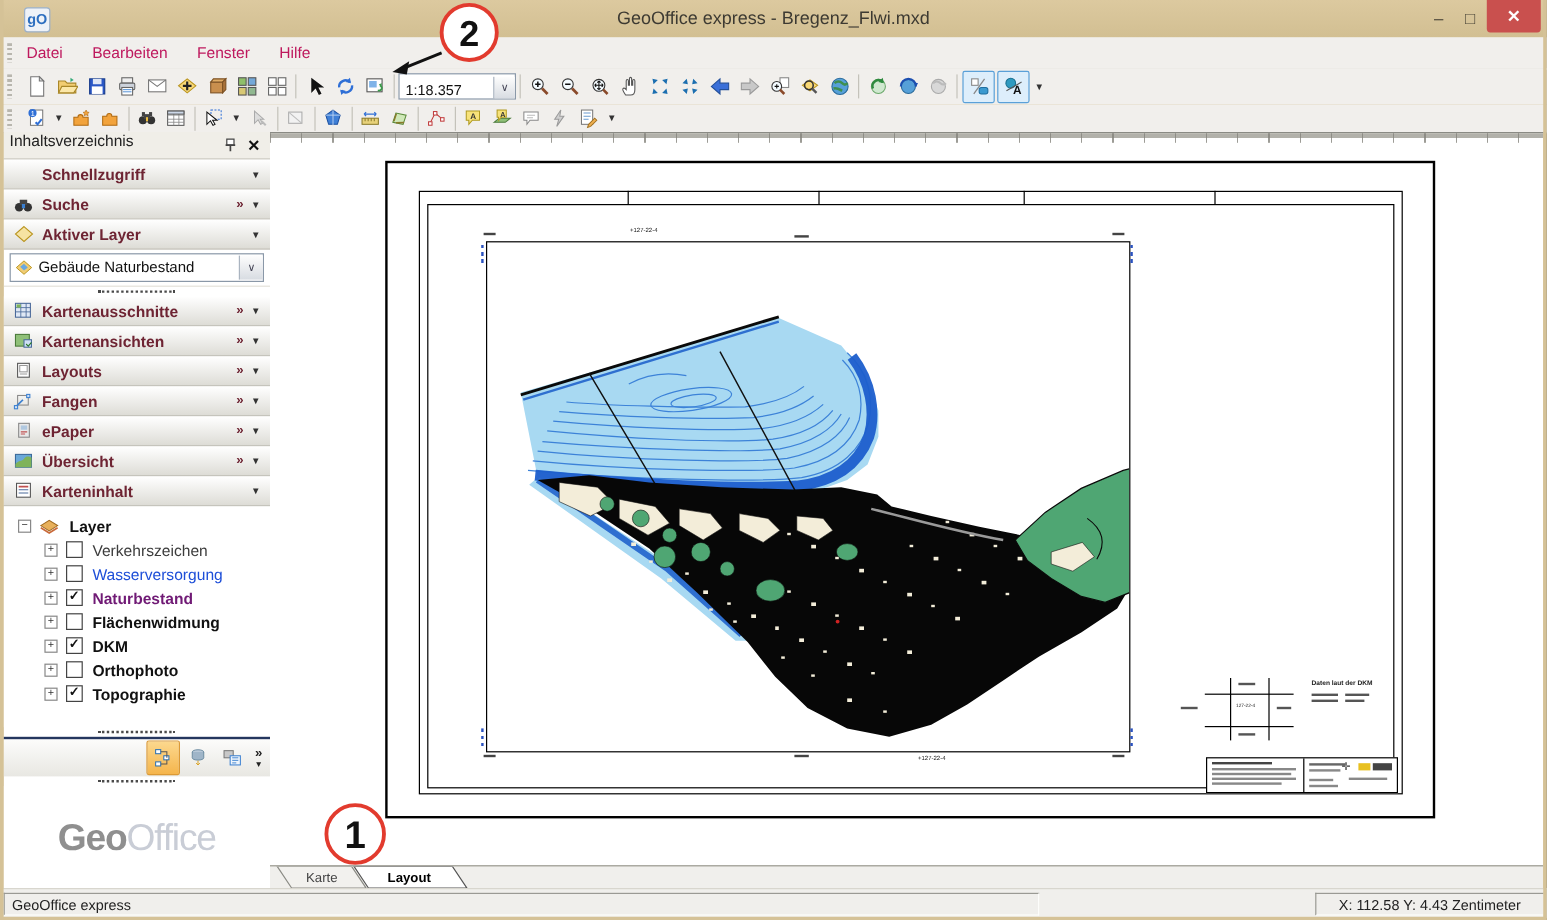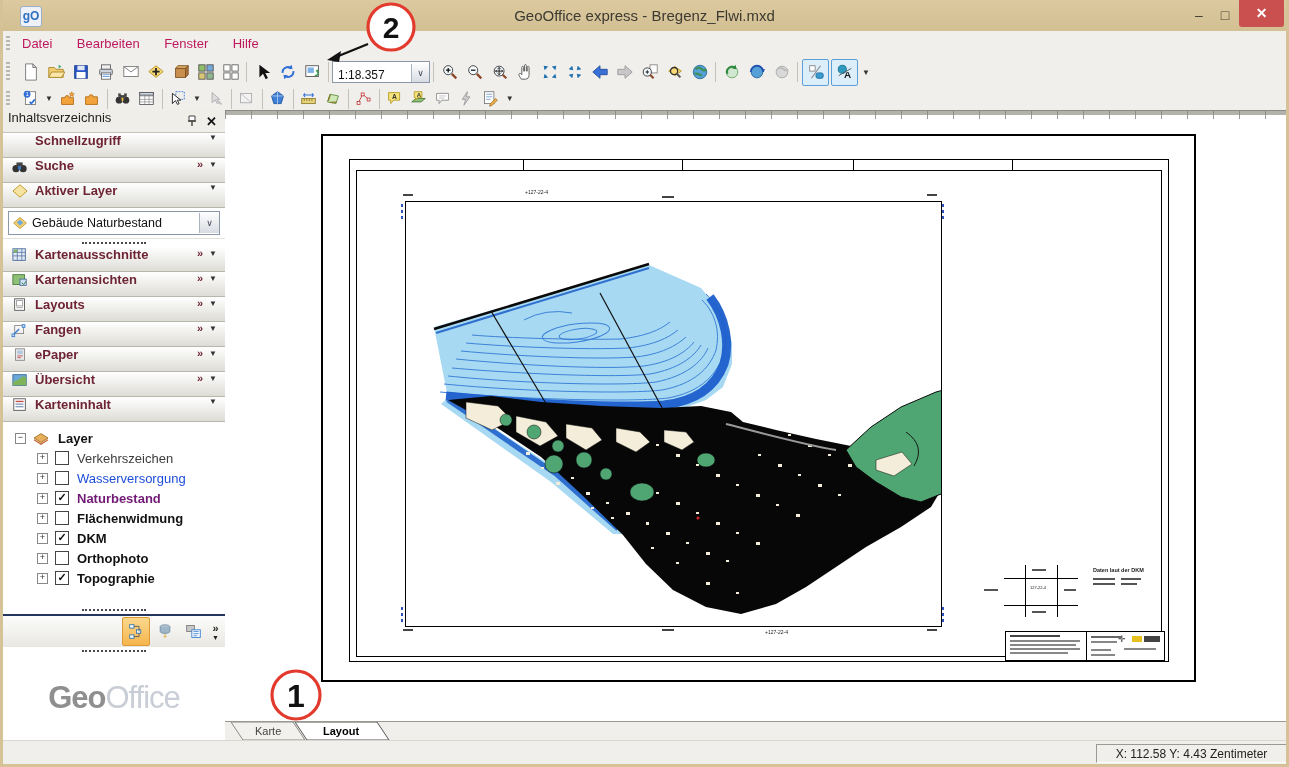--- a/index.html
+++ b/index.html
@@ -27,21 +27,21 @@
   .combo .val{flex:1;font-size:12px;padding-left:5px;color:#111;}
   .combo .btn{width:17px;height:18px;background:linear-gradient(#fdfdfd,#d8dce2);border-left:1px solid #aab4c0;
               font-size:9px;color:#445;text-align:center;line-height:18px;}
   .toggleon{border:1px solid #5aa0d8;background:#ddeefb;border-radius:2px;margin:0 1px;}
   .dd{font-size:8px;color:#333;padding:0 3px;align-self:center;}
   
   .sidebar{left:3px;top:110px;width:222px;height:630px;background:#fff;border-right:1px solid #9a988e;
            display:flex;flex-direction:column;}
   .sbheader{height:22px;background:#f0eee8;border-bottom:1px solid #c6c4ba;display:flex;font-size:13px;color:#222;padding-left:5px;}
   .panel{height:24px;border-bottom:1px solid #b9b7ad;background:linear-gradient(#ffffff,#dddcd6);
-         display:flex;align-items:flex-start;}
+         display:flex;align-items:center;}
   .panel .plabel{font-size:13px;font-weight:bold;color:#6e2433;margin-left:6px;}
   .picon{width:18px;height:16px;margin-left:8px;flex:0 0 auto;}
   .noicon{width:18px;margin-left:8px;}
   .pright{margin-left:auto;display:flex;align-items:center;}
   .chev{font-size:11px;font-weight:bold;color:#6e2433;margin-right:6px;}
   .darr{font-size:8px;color:#333;margin-right:8px;}
   .comborow{height:30px;display:flex;align-items:center;justify-content:center;border-bottom:1px solid #e4e2da;}
   .alcombo{width:210px;height:22px;background:#fff;border:1px solid #8a98a8;display:flex;align-items:center;}
   .alcombo .val{flex:1;font-size:12.5px;color:#111;padding-left:4px;}
   .alcombo .btn{width:19px;height:20px;background:linear-gradient(#fdfdfd,#d8dce2);border-left:1px solid #aab4c0;font-size:9px;color:#445;text-align:center;line-height:20px;}
@@ -851,20 +851,21 @@
   <div class="abs tabbar">
     <svg width="170" height="19" viewBox="0 0 170 19" style="margin-left:2px;">
       <path d="M4,0 H66 L78,18 H16 Z" fill="#f2f1ee" stroke="#8a8a84"></path>
       <path d="M68,0 H150 L162,18 H80 Z" fill="#ffffff" stroke="#555"></path>
       <text x="28" y="13" font-size="11" fill="#444">Karte</text>
       <text x="96" y="13" font-size="11" font-weight="bold" fill="#000">Layout</text>
     </svg>
   </div>
 
   <div class="abs statusbar">
+    <div class="spanel" style="left:3px;width:855px;justify-content:flex-start;padding-left:6px;">GeoOffice express</div>
     <div class="spanel" style="left:1096px;width:189px;">X: 112.58 Y: 4.43 Zentimeter</div>
   </div>
 
   <div class="abs edge" style="left:0;top:0;width:3px;height:767px;"></div>
   <div class="abs edge" style="left:1286px;top:0;width:3px;height:767px;"></div>
   <div class="abs edge" style="left:0;top:764px;width:1289px;height:3px;"></div>
 
   <svg class="abs" style="left:0;top:0;pointer-events:none;" width="1289" height="767" viewBox="0 0 1289 767">
     <path d="M368,44 L336,57" stroke="#111" stroke-width="2.4" fill="none"></path>
     <polygon points="327,60 341,51 339,62" fill="#111"></polygon>

